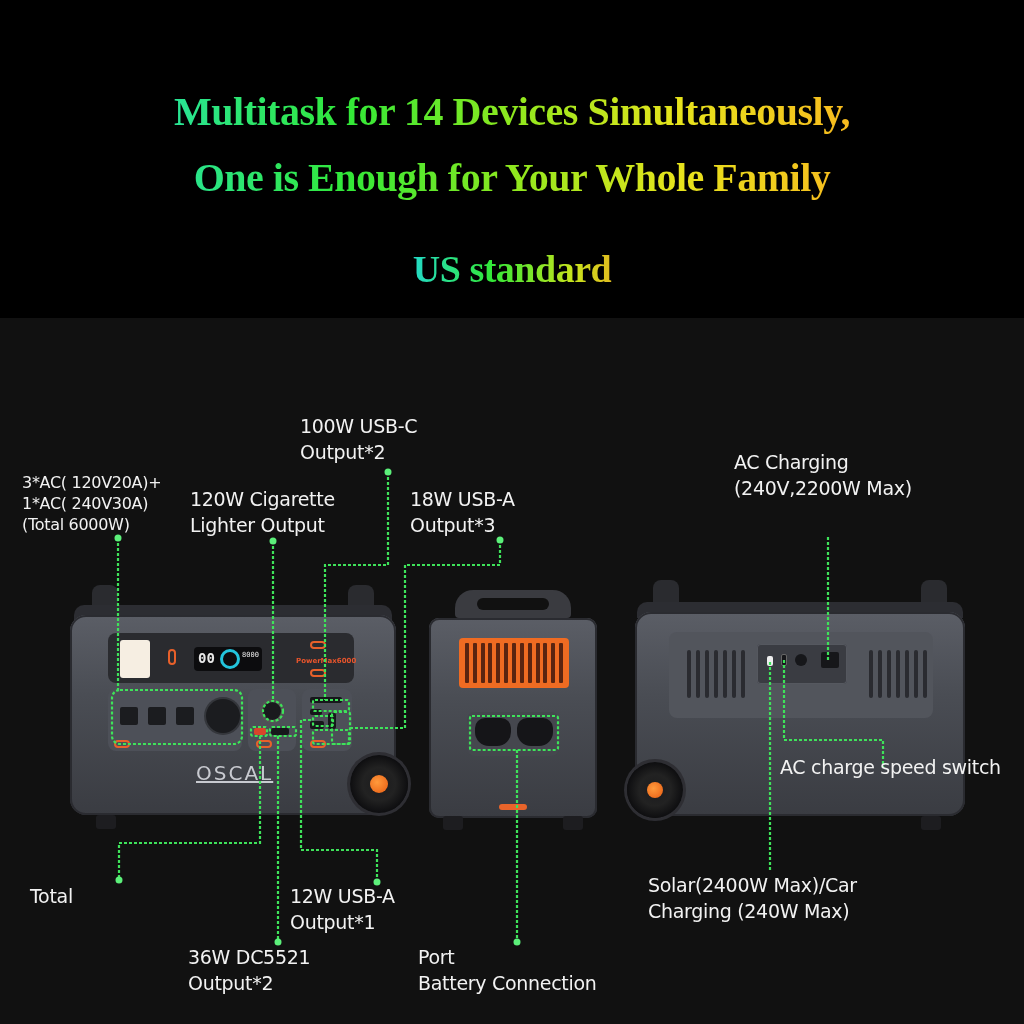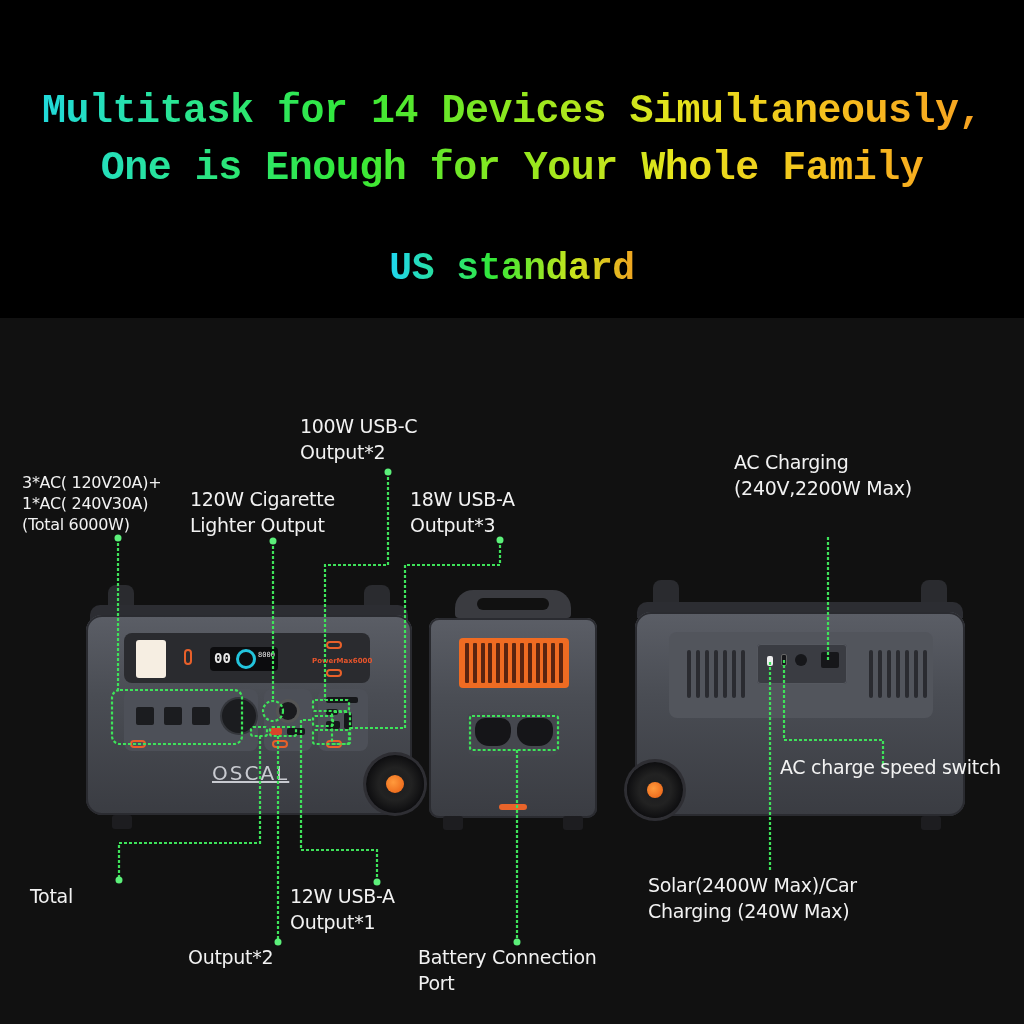--- a/index.html
+++ b/index.html
@@ -4,45 +4,45 @@
 <style>
   * { margin: 0; padding: 0; box-sizing: border-box; }
   html, body { width: 1024px; height: 1024px; background: #000; overflow: hidden; }
   body { font-family: "Liberation Sans", "DejaVu Sans", sans-serif; position: relative; }
 
   .top-band { position: absolute; left: 0; top: 0; width: 1024px; height: 318px; background: #000; }
   .bottom-band { position: absolute; left: 0; top: 318px; width: 1024px; height: 706px; background: #111111; }
 
   .headline {
     position: absolute; left: 0; width: 1024px; text-align: center;
-    font-family: Liberation Mono, monospace; font-weight: bold;
+    font-family: Liberation Serif, serif; font-weight: bold;
     background: linear-gradient(90deg, #1fd6f2 0%, #28e49a 16%, #32e838 34%, #8ee81e 50%, #e6e41c 66%, #f7bd1e 82%, #f79a22 100%);
     -webkit-background-clip: text; background-clip: text; color: transparent;
     letter-spacing: -0.5px;
   }
   .hl-1 { top: 86px; font-size: 40px; line-height: 52px; }
-  .hl-2 { top: 143px; font-size: 40px; line-height: 52px; }
+  .hl-2 { top: 152px; font-size: 40px; line-height: 52px; }
   .hl-3 {
     top: 244px; font-size: 38px; line-height: 50px;
     background: linear-gradient(90deg, #000 0%, #000 37%, #1fd6f2 38%, #32e838 48%, #c8e41c 56%, #f79a22 63%, #000 64%, #000 100%);
     -webkit-background-clip: text; background-clip: text; color: transparent;
   }
 
   .label {
     position: absolute; color: #f2f2f2; text-align: left;
     font-family: "DejaVu Sans", sans-serif; font-size: 19px; line-height: 26px;
     white-space: nowrap; letter-spacing: -0.3px;
   }
   .label.small { font-size: 16px; line-height: 21px; }
 
   svg.leaders { position: absolute; left: 0; top: 0; width: 1024px; height: 1024px; pointer-events: none; }
 
   
   .device { position: absolute; }
-  .front-unit { left: 70px; top: 585px; width: 330px; height: 245px; margin-left: 16px; }
+  .front-unit { left: 70px; top: 585px; width: 330px; height: 245px; }
   .side-unit { left: 425px; top: 590px; width: 176px; height: 240px; }
   .back-unit { left: 625px; top: 580px; width: 345px; height: 250px; }
 
   .body-shell {
     position: absolute; border-radius: 16px;
     background: linear-gradient(180deg, #5b5e66 0%, #4a4d54 40%, #3a3c42 100%);
     box-shadow: inset 0 0 0 2px #2a2b30;
   }
   .top-rim { position: absolute; background: #2c2d32; border-radius: 10px 10px 0 0; }
   .handle-tab { position: absolute; width: 26px; height: 28px; background: #2a2b2f; border-radius: 8px 8px 2px 2px; }
@@ -271,24 +271,25 @@
 <div class="label" style="left:30px;top:883px;width:186px;">
   <div>Total</div>
 </div>
 
 <div class="label" style="left:290px;top:883px;width:180px;">
   <div>12W USB-A</div>
   <div>Output*1</div>
 </div>
 
 <div class="label" style="left:188px;top:944px;width:180px;">
+  <div>36W DC5521</div>
   <div>Output*2</div>
 </div>
 
 <div class="label" style="left:418px;top:944px;width:210px;">
+  <div>Port</div>
   <div>Battery Connection</div>
-  <div>Port</div>
 </div>
 
 <div class="label" style="left:648px;top:872px;width:240px;">
   <div>Solar(2400W Max)/Car</div>
   <div>Charging (240W Max)</div>
 </div>
 
 </body></html>

